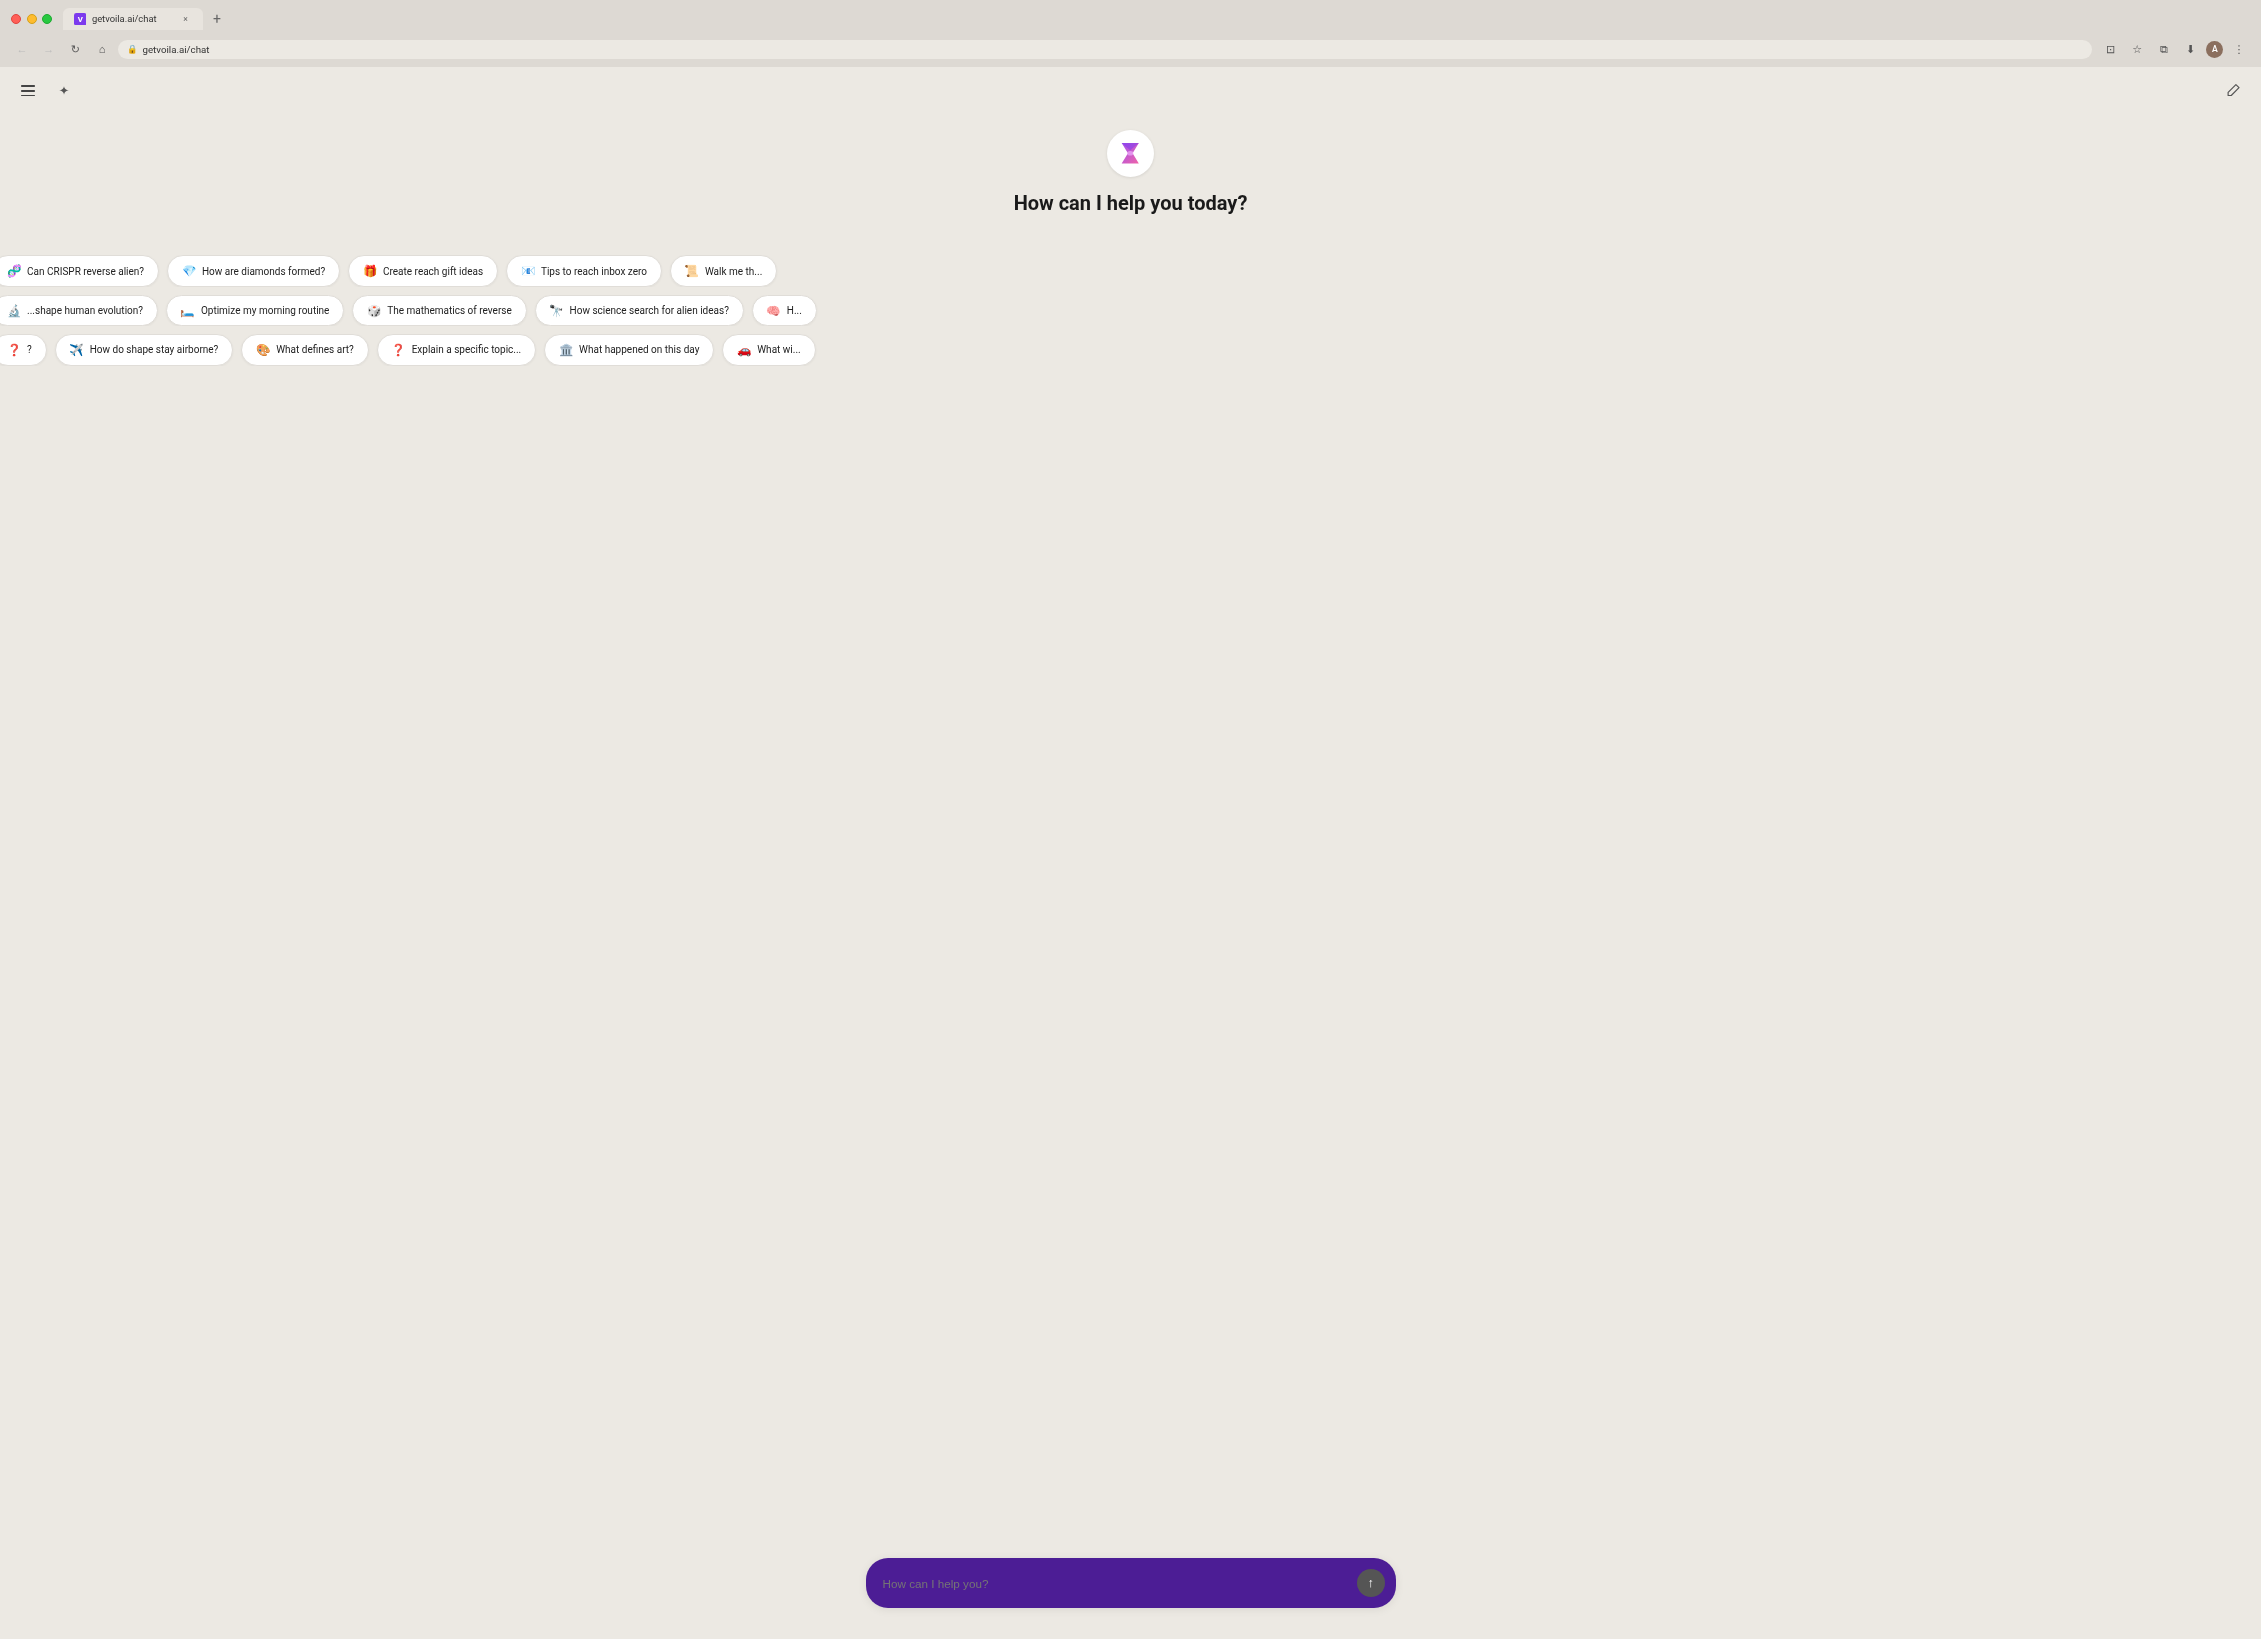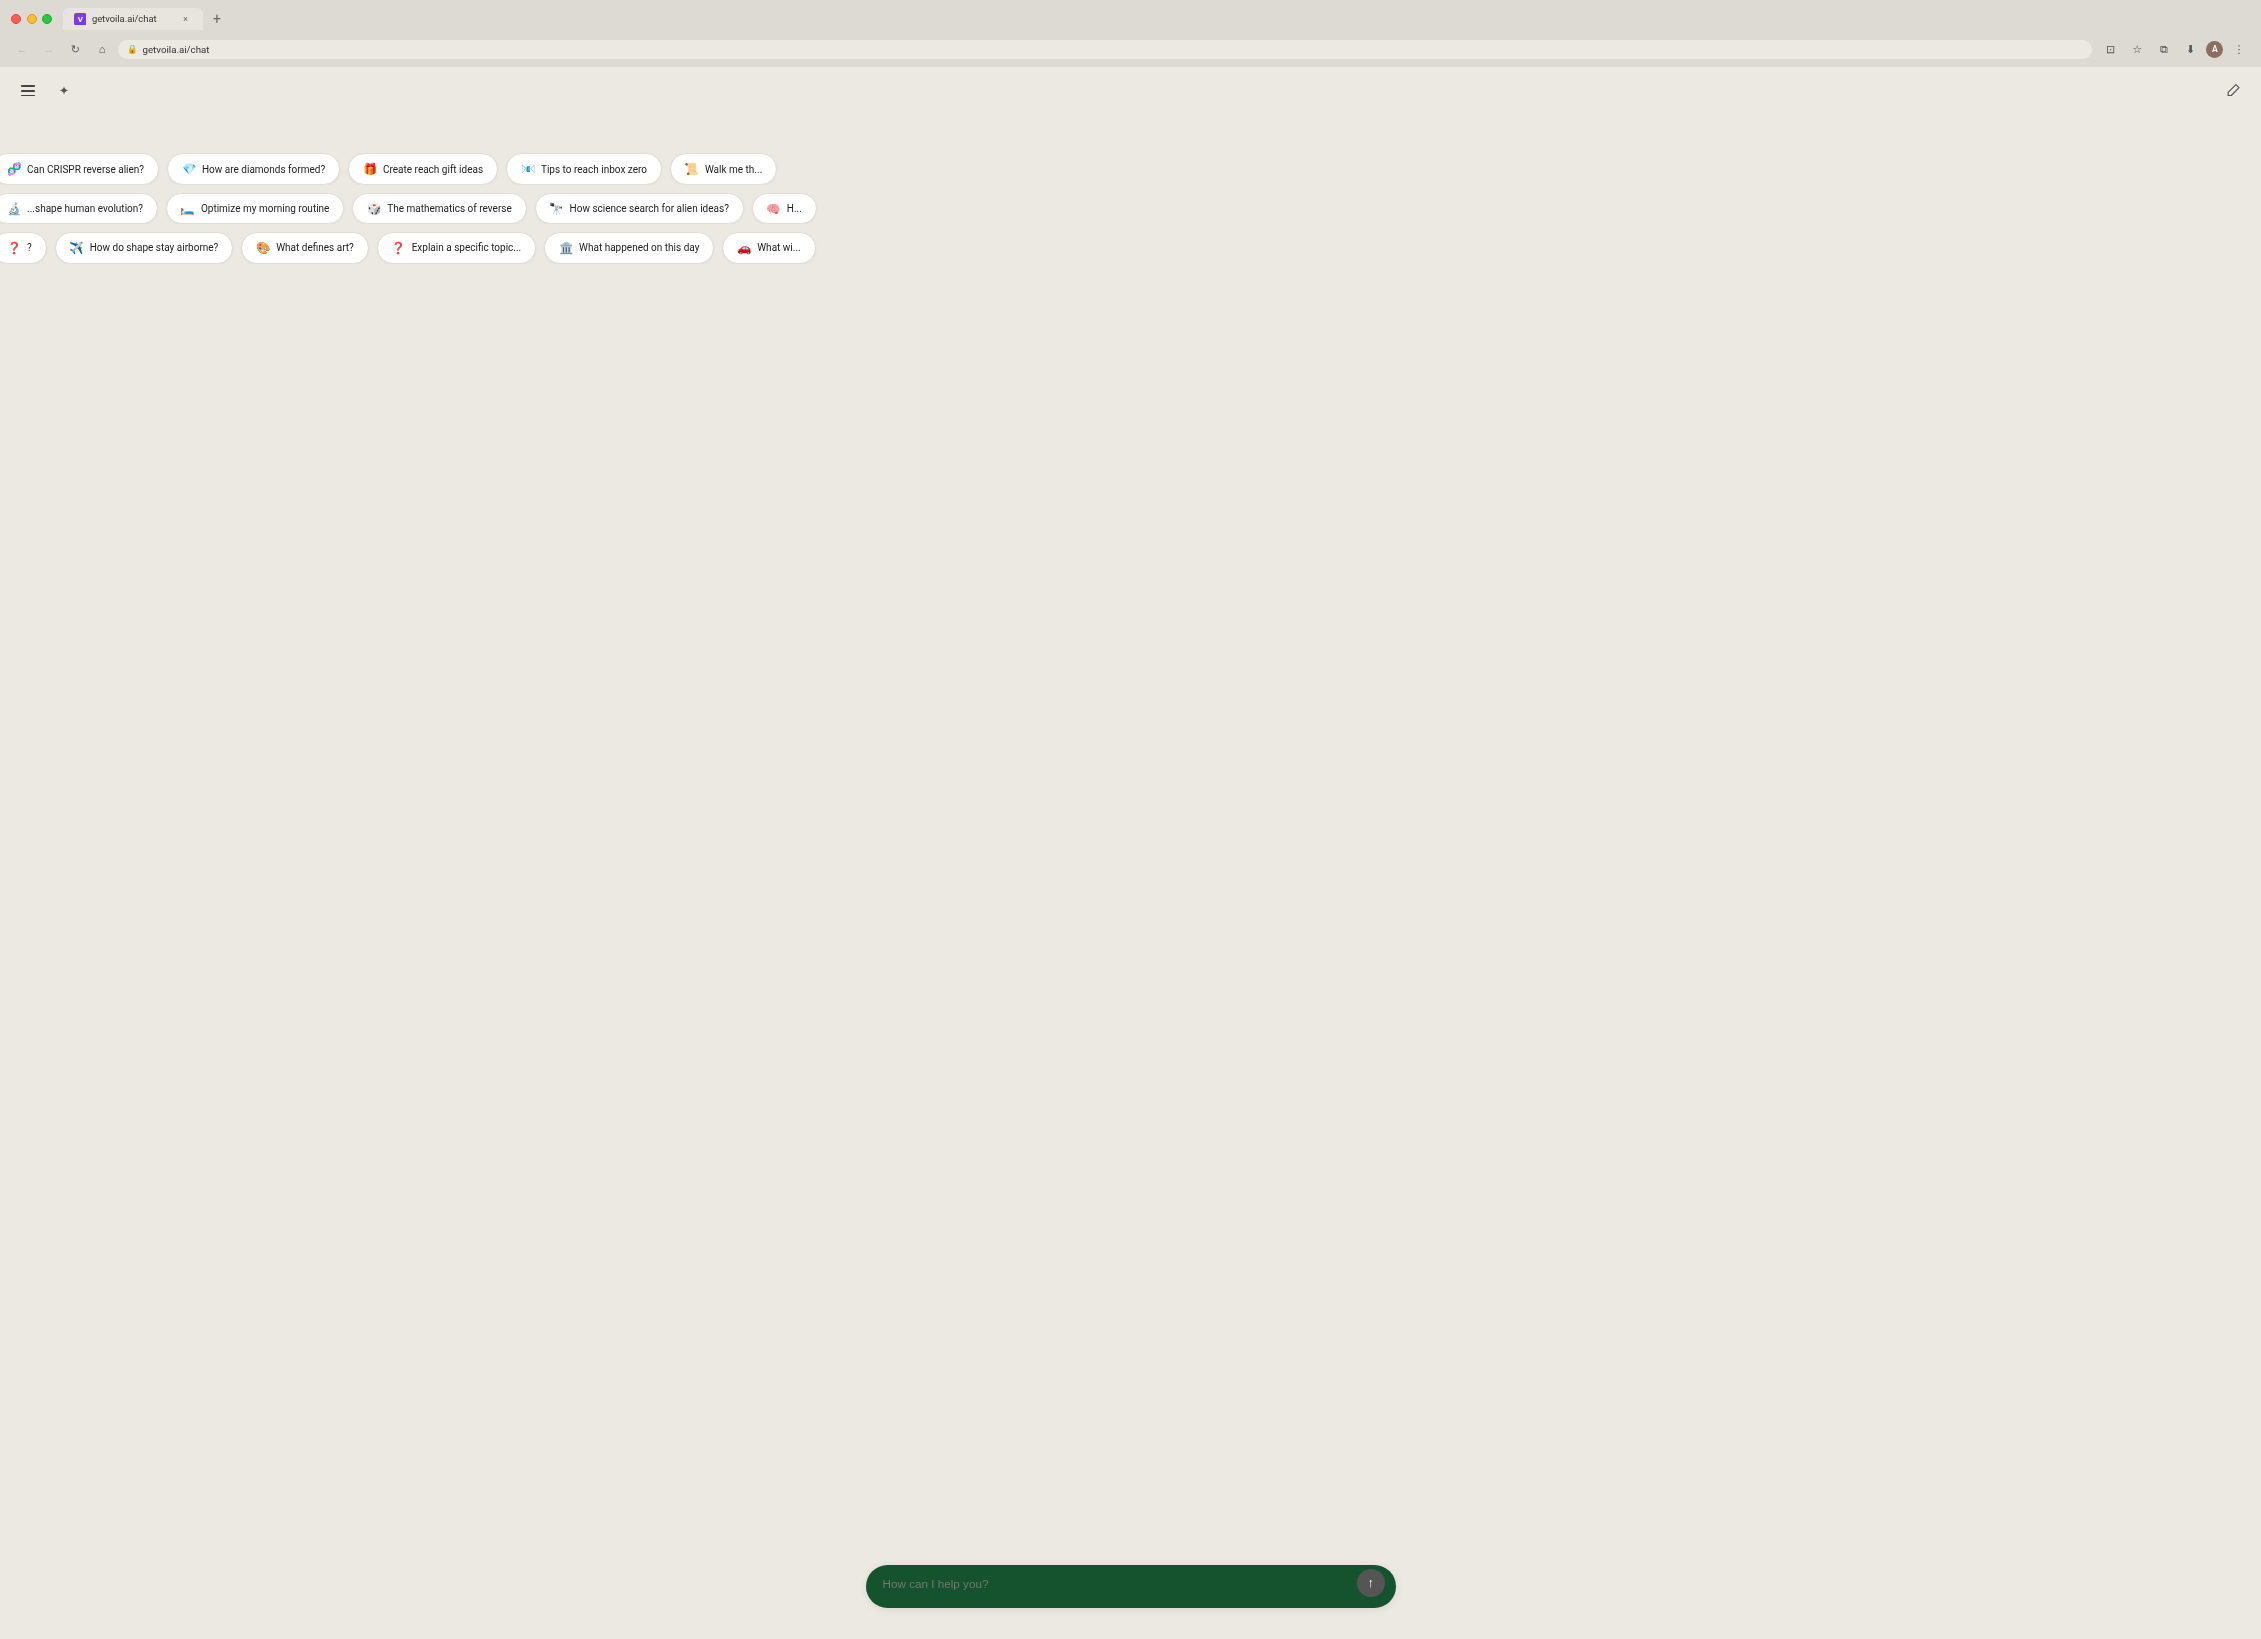--- a/index.html
+++ b/index.html
@@ -325,23 +325,23 @@
     
     .bottom-section {
       position: absolute;
       bottom: 31px;
       left: 50%;
       transform: translateX(-50%);
       width: 530px;
     }
 
     .chat-input-container {
-      background: #14532d;
+      background: #4c1d95;
       border-radius: 22px;
-      padding: 4px 11px 11px 17px;
+      padding: 11px 11px 11px 17px;
       display: flex;
       align-items: center;
       gap: 7.8px;
       box-shadow: 0 1.6px 9.4px rgba(0,0,0,0.08);
     }
 
     .chat-input {
       flex: 1;
       border: none;
       outline: none;
@@ -437,20 +437,38 @@
     </div>
     <div class="compose-btn">
       <svg width="15.6" height="15.6" viewBox="0 0 20 20" fill="none">
         <path d="M14 2L18 6L8 16H4V12L14 2Z" stroke="#555" stroke-width="1.5" stroke-linejoin="round" fill="none"></path>
       </svg>
     </div>
   </div>
 
   <div class="main-content">
 
+    <div class="logo-container">
+      <div class="logo-circle">
+
+        <svg class="voila-logo" viewBox="0 0 34 34">
+          <defs>
+            <linearGradient id="logoGrad" x1="0" y1="0" x2="1" y2="1">
+              <stop offset="0%" stop-color="#9333ea"></stop>
+              <stop offset="100%" stop-color="#ec4899"></stop>
+            </linearGradient>
+          </defs>
+
+          <polygon points="6,4 28,4 20,17 28,30 6,30 14,17" fill="url(#logoGrad)" opacity="0.85"></polygon>
+          <polygon points="17,13 28,4 6,4" fill="#7c3aed" opacity="0.5"></polygon>
+          <ellipse cx="17" cy="17" rx="4" ry="3" fill="#f0abfc" opacity="0.7"></ellipse>
+        </svg>
+      </div>
+      <h1 class="main-heading">How can I help you today?</h1>
+    </div>
 
     <div class="suggestions-area">
 
       <div class="suggestion-row">
         <div class="suggestion-row-inner">
 
           <div class="suggestion-chip" style="margin-left:-39px;">
             <span class="chip-emoji">🧬</span>
             <span>Can CRISPR reverse alien?</span>
           </div>

